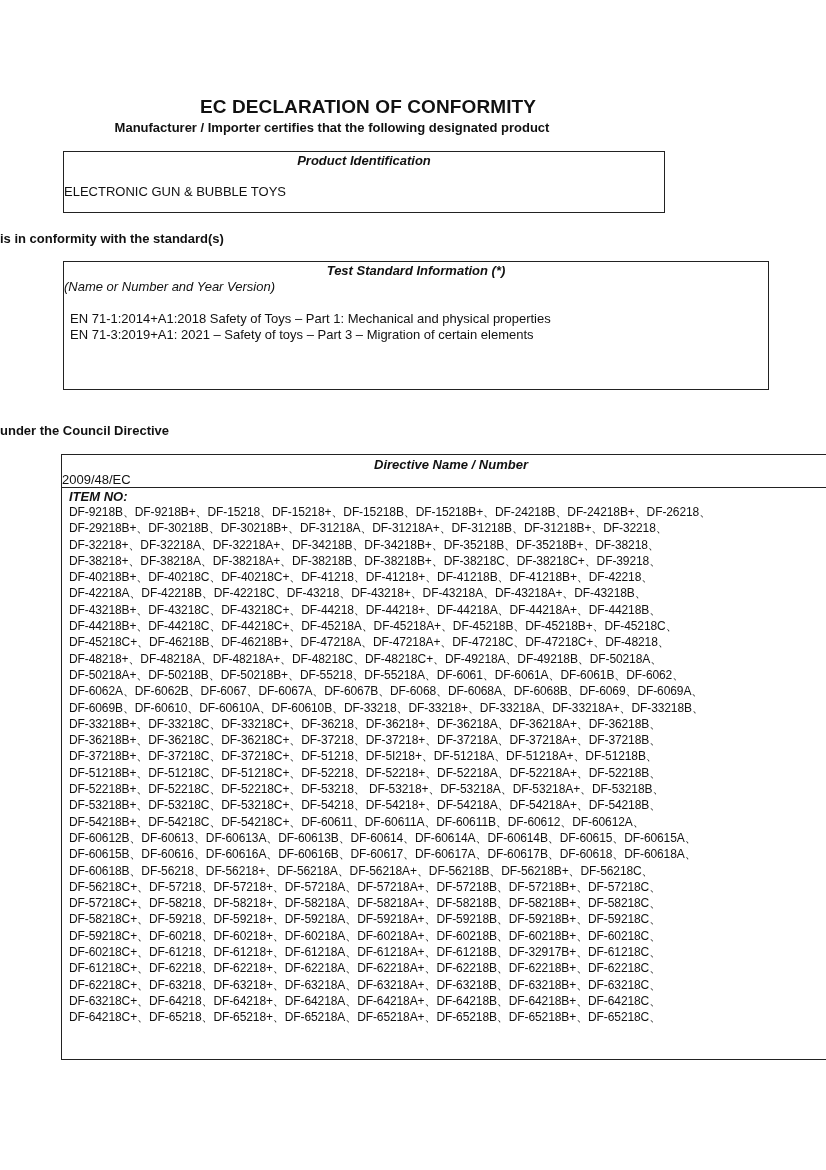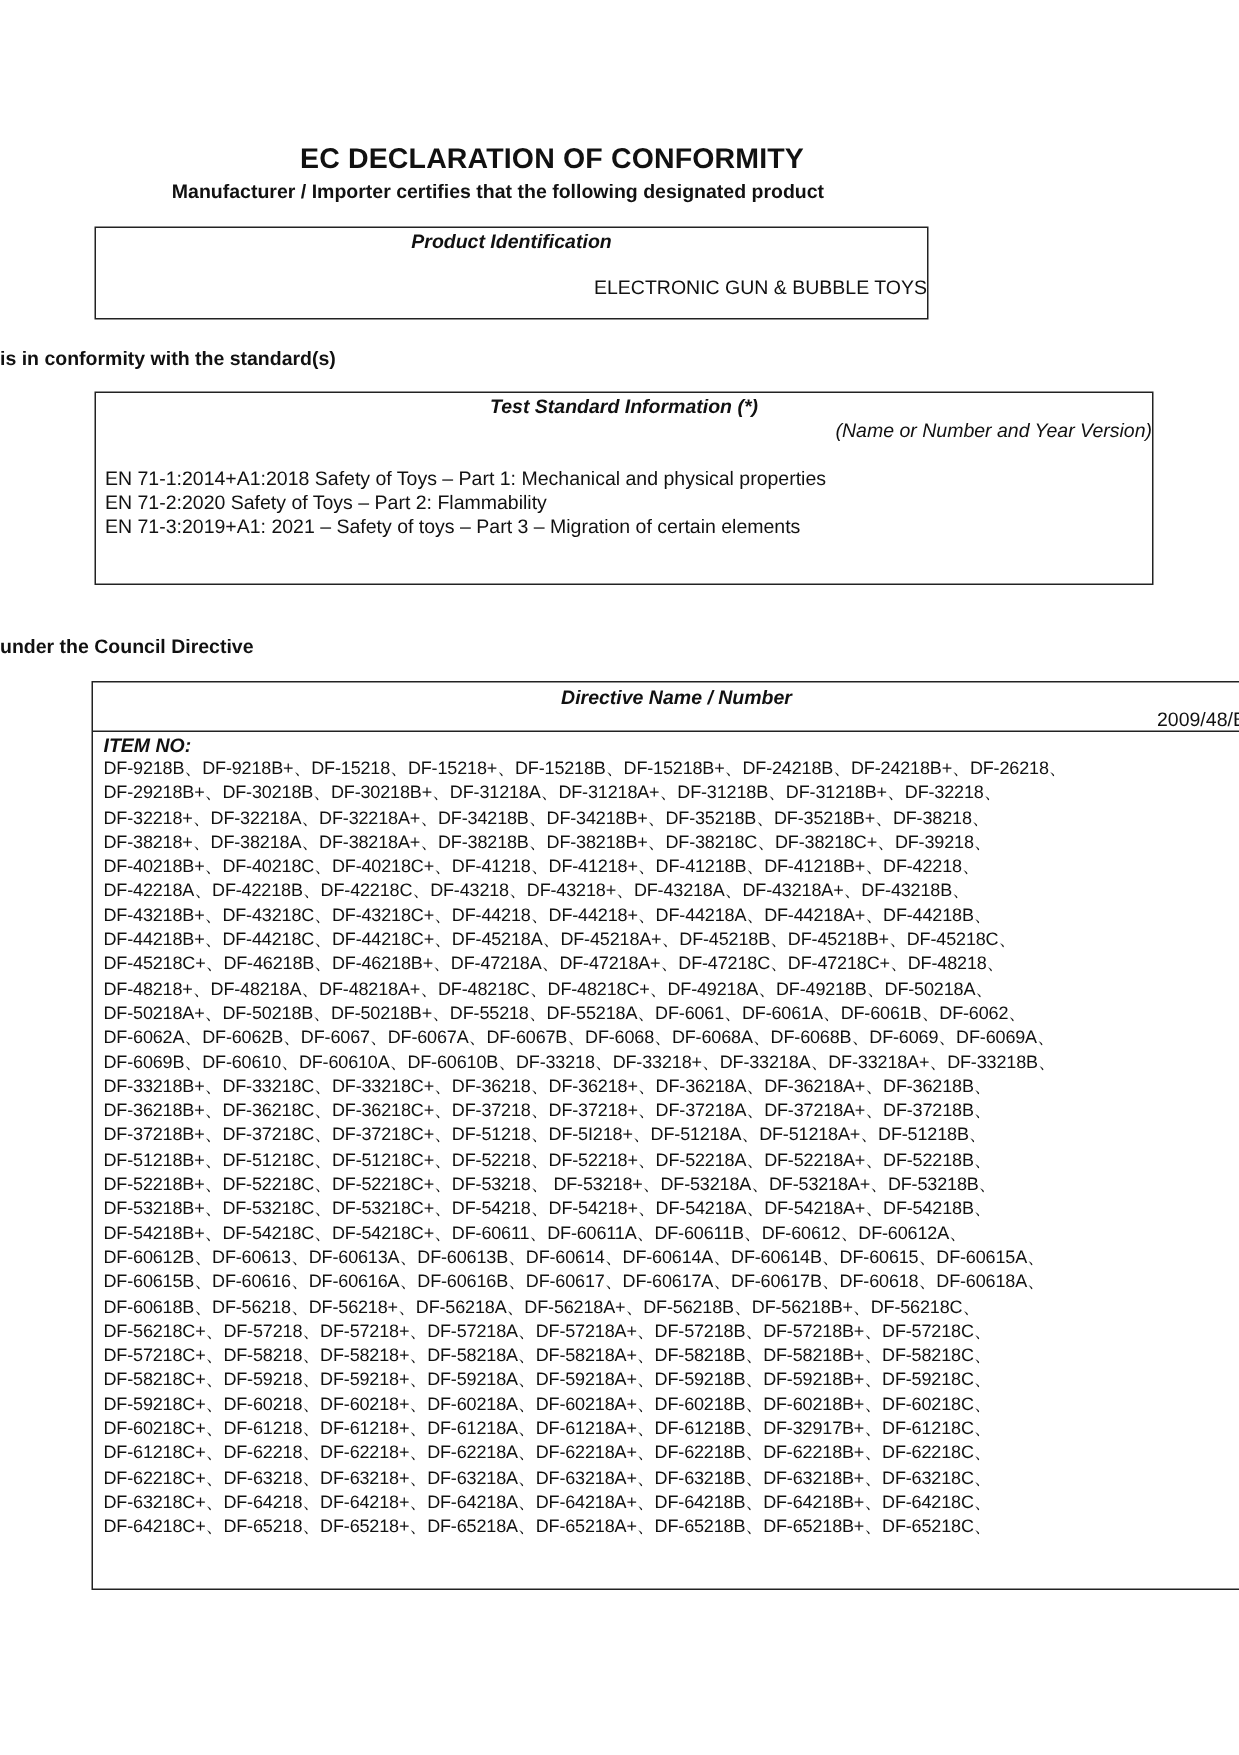--- a/index.html
+++ b/index.html
@@ -3,25 +3,25 @@
 <meta charset="utf-8">
 <style>
   html, body { margin: 0; padding: 0; background: #ffffff; }
   body { width: 826px; height: 1170px; position: relative; overflow: hidden;
          font-family: "Liberation Sans", sans-serif; color: #111; }
   .title { position: absolute; top: 96px; left: 0; width: 736px; text-align: center;
            font-weight: bold; font-size: 19px; letter-spacing: 0.1px; }
   .subtitle { position: absolute; top: 120px; left: 0; width: 664px; text-align: center;
               font-weight: bold; font-size: 13px; }
   .box { position: absolute; border: 1px solid #222; box-sizing: border-box; }
-  .box-product { left: 63px; top: 151px; width: 556px; height: 62px; }
+  .box-product { left: 63px; top: 151px; width: 602px; height: 62px; }
   .box-standard { left: 63px; top: 261px; width: 706px; height: 129px; }
   .box-directive { left: 61px; top: 454px; width: 780px; height: 606px; }
   .hdr { text-align: center; font-style: italic; font-weight: bold; font-size: 13px; }
-  .center { text-align: right; font-size: 13px; }
+  .center { text-align: left; font-size: 13px; }
   .section-label { position: absolute; left: 0; width: 826px; text-align: left;
                    font-weight: bold; font-size: 13px; }
   .std-lines { position: absolute; left: 6px; top: 49px; font-size: 13px; line-height: 16px; }
   .dir-head { height: 33px; border-bottom: 1px solid #222; padding-top: 2px; box-sizing: border-box; }
   .items { padding: 1px 0 0 7px; }
   .item-label { font-style: italic; font-weight: bold; font-size: 13px; line-height: 15px; }
   .item-line { font-size: 12px; line-height: 16.3px; white-space: nowrap; letter-spacing: -0.1px; }
 </style>
 </head>
 <body>
@@ -34,21 +34,20 @@
   <div class="center" style="margin-top:16px;">ELECTRONIC GUN &amp; BUBBLE TOYS</div>
 </div>
 
 <div class="section-label" style="top:231px;">is in conformity with the standard(s)</div>
 
 <div class="box box-standard">
   <div class="hdr" style="margin-top:1px;">Test Standard Information (*)</div>
   <div class="center" style="font-style:italic; margin-top:1px;">(Name or Number and Year Version)</div>
   <div class="std-lines">
     <div>EN 71-1:2014+A1:2018 Safety of Toys – Part 1: Mechanical and physical properties</div>
-    <div>EN 71-2:2020 Safety of Toys – Part 2: Flammability</div>
     <div>EN 71-3:2019+A1: 2021 – Safety of toys – Part 3 – Migration of certain elements</div>
   </div>
 </div>
 
 <div class="section-label" style="top:423px;">under the Council Directive</div>
 
 <div class="box box-directive">
   <div class="dir-head">
     <div class="hdr" style="line-height:15px;">Directive Name / Number</div>
     <div class="center" style="line-height:15px;">2009/48/EC</div>

